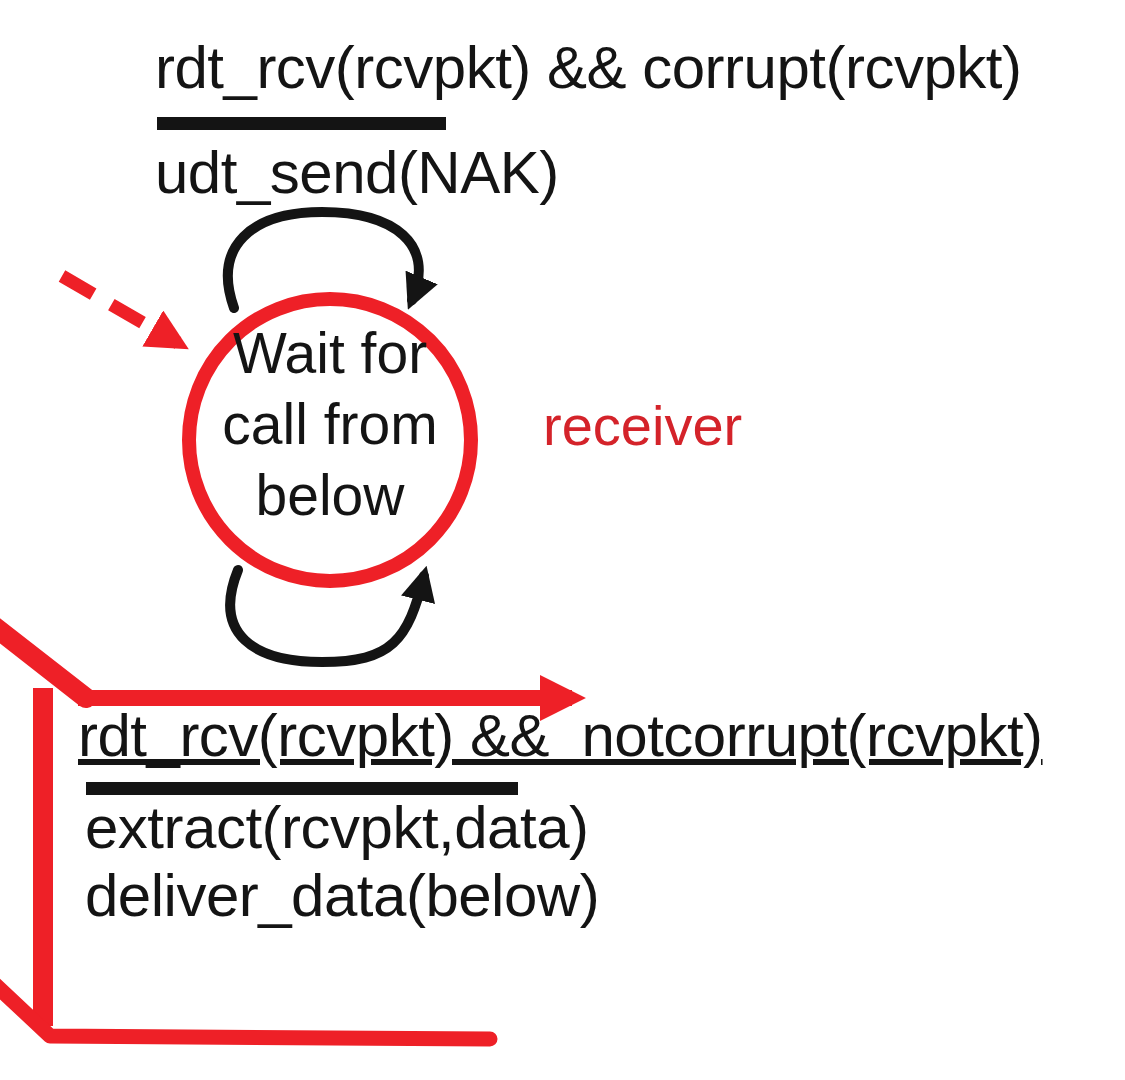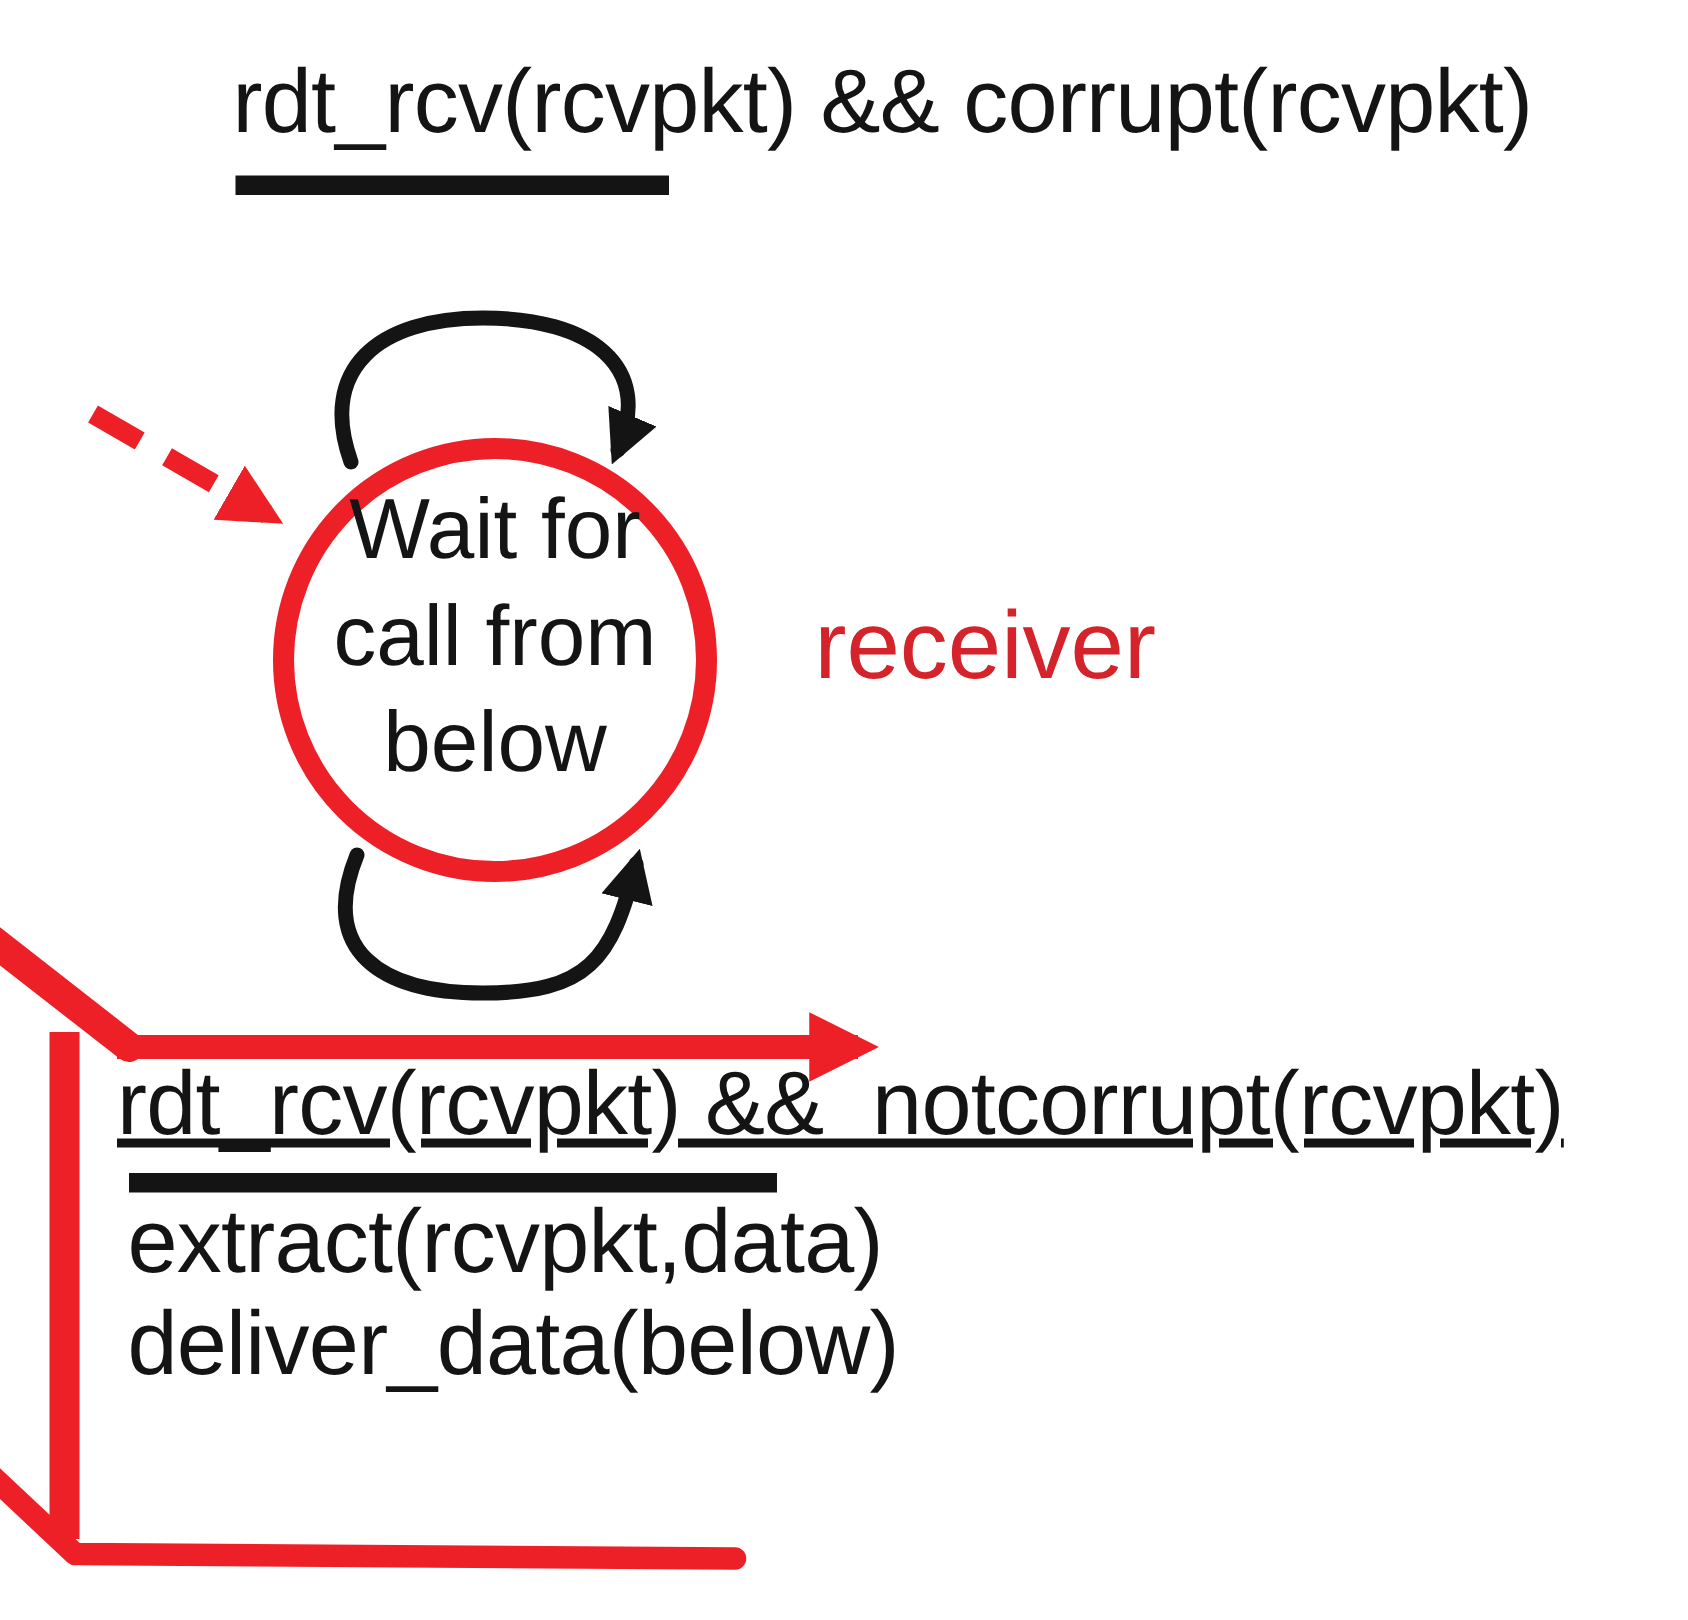--- a/index.html
+++ b/index.html
@@ -19,21 +19,21 @@
   .formula{font-size:60px;line-height:1.2;letter-spacing:-0.5px;}
   .event-bottom{white-space:pre;text-decoration:underline;}
   .frac-bar{position:absolute;background:var(--ink);height:13px;}
   .state-label{
     position:absolute;left:180px;top:318px;width:300px;
     font-size:57px;line-height:71px;text-align:center;
     white-space:pre-line;color:var(--ink);
   }
   .role-label{
     position:absolute;left:543px;top:392px;
-    font-size:64px;line-height:1.2;color:var(--dark-red);
+    font-size:56px;line-height:1.2;color:var(--dark-red);
   }
   .action-line{position:absolute;left:85px;font-size:60px;line-height:68px;letter-spacing:-0.5px;}
 </style>
 </head>
 <body>
 
 <div class="stage">
 
   <svg class="shapes" viewBox="0 0 1125 1080" aria-hidden="true">
     <defs>
@@ -58,20 +58,21 @@
 
     <polyline points="-14,620 86,698" fill="none" style="stroke:var(--red)" stroke-width="20" stroke-linecap="round"></polyline>
     <line x1="78" y1="698" x2="572" y2="698" style="stroke:var(--red)" stroke-width="16" marker-end="url(#arrow-red-big)"></line>
 
     <line x1="43" y1="688" x2="43" y2="1026" style="stroke:var(--red)" stroke-width="20"></line>
     <polyline points="-14,976 50,1036 490,1039" fill="none" style="stroke:var(--red)" stroke-width="15" stroke-linecap="round" stroke-linejoin="round"></polyline>
   </svg>
 
   <div class="txt formula" style="left:155px;top:32px;">rdt_rcv(rcvpkt) &amp;&amp; corrupt(rcvpkt)</div>
   <div class="frac-bar" style="left:157px;top:117px;width:289px;"></div>
+  <div class="txt formula" style="left:155px;top:137px;">udt_send(NAK)</div>
 
   <div class="state-label">Wait for
 call from
 below</div>
 
   <div class="role-label">receiver</div>
 
   <div class="txt formula event-bottom" style="left:78px;top:700px;">rdt_rcv(rcvpkt) &amp;&amp;  notcorrupt(rcvpkt)</div>
   <div class="frac-bar" style="left:86px;top:782px;width:432px;"></div>
   <div class="action-line" style="top:794px;text-align:right;">extract(rcvpkt,data)</div>

